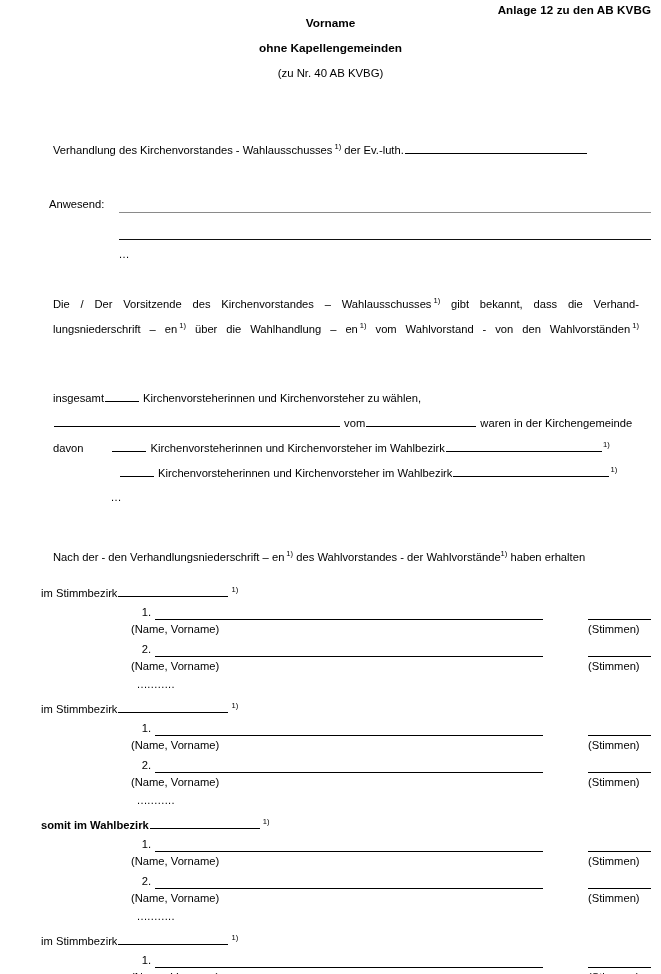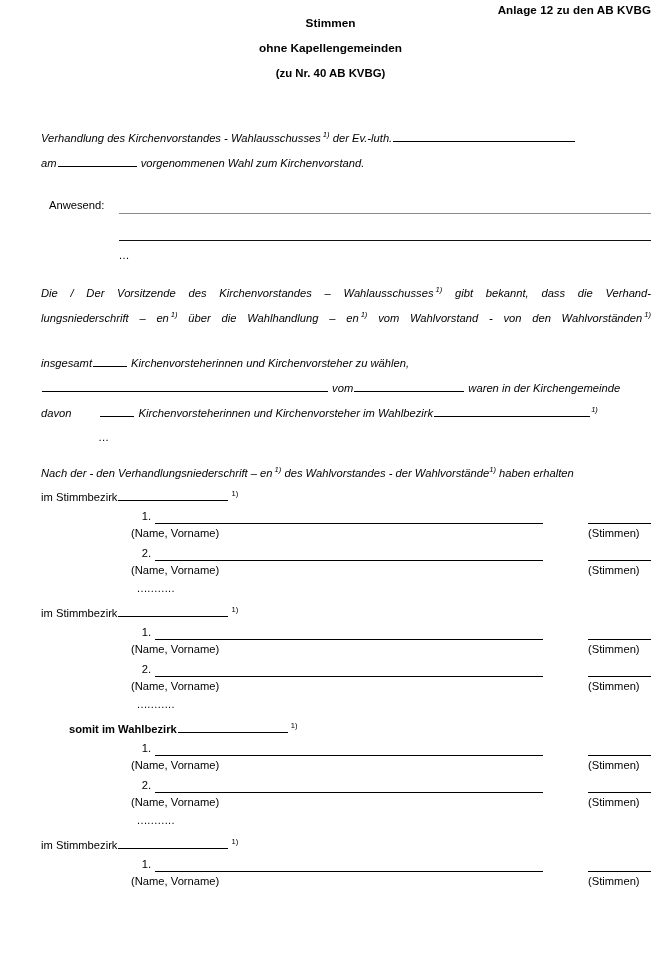--- a/index.html
+++ b/index.html
@@ -41,36 +41,35 @@
     left: 0;
     width: 661px;
     text-align: center;
   }
   .title-line {
     font-weight: bold;
     font-size: 11.8px;
     margin-bottom: 13px;
   }
   .title-sub {
-    font-weight: bold;
+    font-weight: normal;
     font-size: 11.4px;
     margin-bottom: 0;
   }
 
   
   .content {
     position: absolute;
     top: 126px;
     left: 41px;
     width: 610px;
   }
   p.para {
-    margin: 0;
+    margin: 12px;
     padding: 0;
-    font-style: italic;
   }
   .ln {
     display: block;
     height: 25px;
     line-height: 25px;
     white-space: nowrap;
   }
   .ln-just {
     display: block;
     height: 25px;
@@ -151,21 +150,21 @@
   .entry-dots {
     position: relative;
     height: 19px;
   }
   .entry-dots span {
     position: absolute;
     left: 96px;
     top: 0;
   }
 
-  .bold { font-weight: bold; margin-left: 28px; }
+  .bold { font-weight: bold; }
 
   .sect-head {
     display: block;
     height: 23px;
     line-height: 23px;
     white-space: nowrap;
   }
   .indent-dots {
     display: block;
     height: 22px;
@@ -174,34 +173,32 @@
   }
 </style>
 </head>
 <body>
 
 <div class="page">
 
   <div class="anlage-ref">Anlage 12 zu den AB KVBG</div>
 
   <div class="title-block">
-    <div class="title-line">Stimmen</div>
+    <div class="title-line">Vorname</div>
     <div class="title-line">ohne Kapellengemeinden</div>
     <div class="title-sub">(zu Nr. 40 AB KVBG)</div>
   </div>
 
   <div class="content">
 
     <p class="para">
       <span class="ln"><span>Verhandlung des Kirchenvorstandes - Wahlausschusses</span><span class="sup sup-sp">1)</span>
         <span>der Ev.-luth.</span><span class="rule" style="width:182px;"></span></span>
 
 
-      <span class="ln"><span>am</span><span class="rule" style="width:79px;"></span>
-        <span>vorgenommenen Wahl zum Kirchenvorstand.</span></span>
     </p>
 
     <div class="gap-md"></div>
 
     <div style="position:relative;height:72px;">
       <span style="position:absolute;left:8px;top:0;line-height:18px;">Anwesend:</span>
       <span class="rule-gray" style="position:absolute;left:78px;top:17px;width:532px;border-bottom:1px solid #8a8a8a;"></span>
       <span class="rule-dark" style="position:absolute;left:78px;top:44px;width:532px;border-bottom:1.4px solid #111;"></span>
       <span class="dots" style="position:absolute;left:78px;top:50px;line-height:18px;">...</span>
     </div>
@@ -225,20 +222,22 @@
       <span class="ln"><span>insgesamt</span><span class="rule" style="width:34px;"></span>
         <span>Kirchenvorsteherinnen und Kirchenvorsteher zu wählen,</span></span>
 
       <span class="ln"><span class="rule" style="width:286px;"></span>
         <span>vom</span><span class="rule" style="width:110px;"></span>
         <span>waren in der Kirchengemeinde</span></span>
 
       <span class="ln"><span>davon</span><span style="display:inline-block;width:28px;"></span><span class="rule" style="width:34px;"></span>
         <span>Kirchenvorsteherinnen und Kirchenvorsteher im Wahlbezirk</span><span class="rule" style="width:156px;"></span><span class="sup">1)</span></span>
 
+      <span class="ln"><span style="display:inline-block;width:66px;"></span><span class="rule" style="width:34px;"></span>
+        <span>Kirchenvorsteherinnen und Kirchenvorsteher im Wahlbezirk</span><span class="rule" style="width:156px;"></span><span class="sup">1)</span></span>
 
       <span class="indent-dots dots">...</span>
     </p>
 
     <div class="gap-sm"></div>
 
     <p class="para">
       <span class="ln"><span>Nach der - den Verhandlungsniederschrift – en</span><span class="sup sup-sp">1)</span>
         <span>des Wahlvorstandes - der Wahlvorstände</span><span class="sup">1)</span>
         <span>haben erhalten</span></span>

